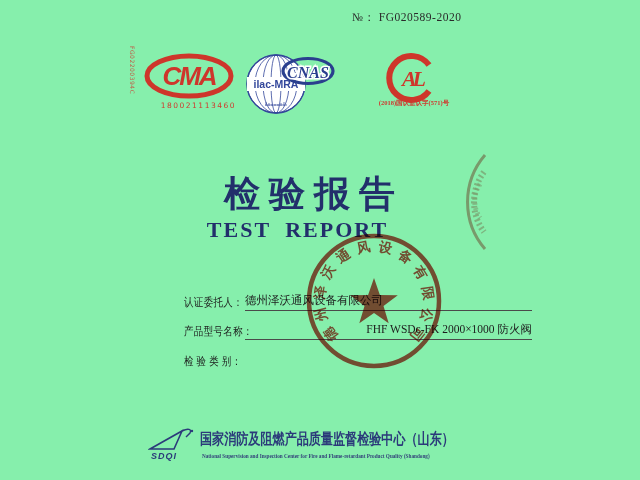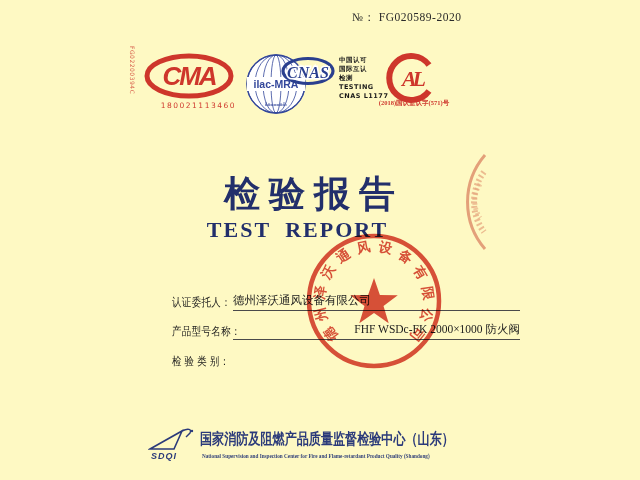--- a/index.html
+++ b/index.html
@@ -1,17 +1,17 @@
 <!DOCTYPE html>
 <html><head>
 <meta charset="utf-8">
 <style>
   html,body{margin:0;padding:0;background:#888;}
   .page{
-    position:relative;width:640px;height:480px;background:#fef9c3;
+    position:relative;width:640px;height:480px;background:#86efac;
     overflow:hidden;font-family:"Liberation Serif","DejaVu Serif",serif;color:#222;
   }
   
   .report-no{position:absolute;left:352px;top:10px;font-size:11.5px;color:#2a2a2a;letter-spacing:.5px;}
   
   .cma-vcode{
     position:absolute;left:129px;top:46px;height:62px;
     writing-mode:vertical-rl;text-orientation:mixed;
     font-size:6px;color:#cf3a2f;font-family:"DejaVu Sans",sans-serif;letter-spacing:.5px;opacity:.8;
   }
@@ -38,21 +38,21 @@
   
   .title-zh{
     position:absolute;left:192px;top:170px;width:235px;text-align:center;
     font-size:36px;font-weight:700;color:#222f6b;white-space:nowrap;
   }
   .title-en{
     position:absolute;left:180px;top:217px;width:235px;text-align:center;
     font-size:22px;font-weight:700;color:#222f6b;letter-spacing:2px;word-spacing:7px;
   }
   
-  .field{position:absolute;left:0;width:572px;height:20px;}
+  .field{position:absolute;left:12px;width:572px;height:20px;}
   .f1{top:295px;} .f2{top:324px;text-align:right;} .f3{top:354px;text-decoration:underline;}
   .flabel{
     position:absolute;left:172px;top:0;font-size:11.5px;color:#1c1c1c;white-space:nowrap;
     transform:scaleX(.82);transform-origin:0 0;letter-spacing:.5px;
   }
   .fvalue{
     position:absolute;left:233px;top:-2px;width:287px;height:17px;
     border-bottom:1px solid #4a4a4a;font-size:11.5px;color:#1c1c1c;white-space:nowrap;
   }
   
@@ -97,27 +97,20 @@
     <ellipse cx="31" cy="31" rx="5" ry="29" fill="none" stroke="#33479b" stroke-width=".8"></ellipse>
     <path d="M20,52 h22 M21,49 v4 M24,50 v3 M27,51 v2 M30,51 v2 M33,51 v2 M36,50 v3 M39,49 v4" stroke="#33479b" stroke-width=".7" fill="none"></path>
     <rect x="2" y="24" width="58" height="14" fill="#fff"></rect>
     <text class="ilac-text" x="31" y="34.5" text-anchor="middle">ilac-MRA</text>
   </svg>
 
   <svg class="cnas-logo" width="54" height="34" viewBox="0 0 54 34">
     <ellipse cx="27" cy="15" rx="25" ry="12.5" fill="none" stroke="#2a3f8e" stroke-width="3.2"></ellipse>
     <text class="cnas-text" x="27" y="22" text-anchor="middle">CNAS</text>
   </svg>
-  <div class="cnas-lines">
-    <div>中国认可</div>
-    <div>国际互认</div>
-    <div>检测</div>
-    <div>TESTING</div>
-    <div>CNAS L1177</div>
-  </div>
 
   <svg class="cal-logo" width="52" height="52" viewBox="0 0 52 52">
     <path d="M 44,13 A 22,22 0 1 0 44,39" fill="none" stroke="#ce362b" stroke-width="6"></path>
     <text class="cal-text" x="27" y="34" text-anchor="middle">AL</text>
   </svg>
   <div class="cal-caption">(2018)国认监认字(571)号</div>
 
   <div class="title-zh">检 验 报 告</div>
   <div class="title-en">TEST REPORT</div>
 

